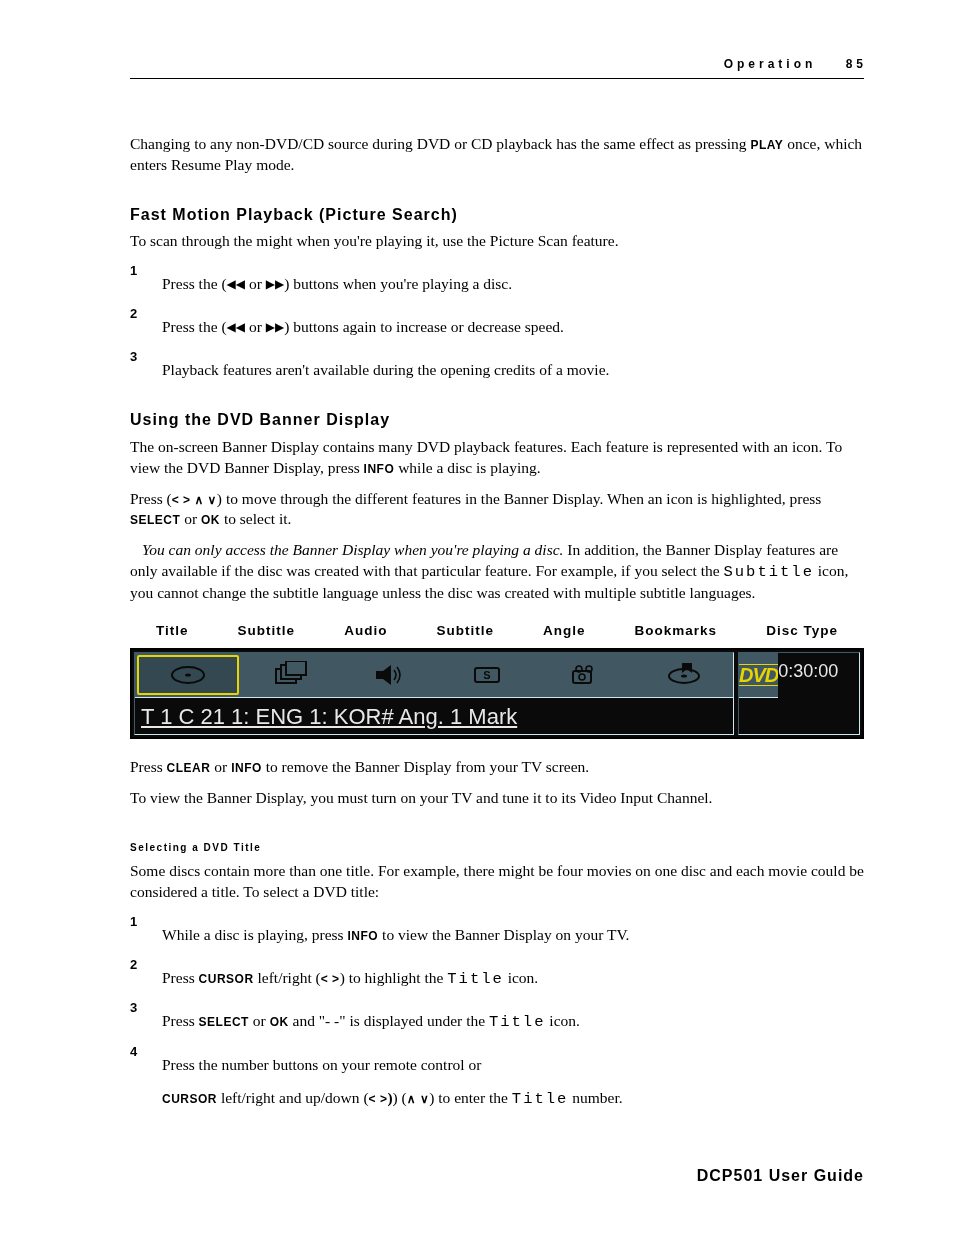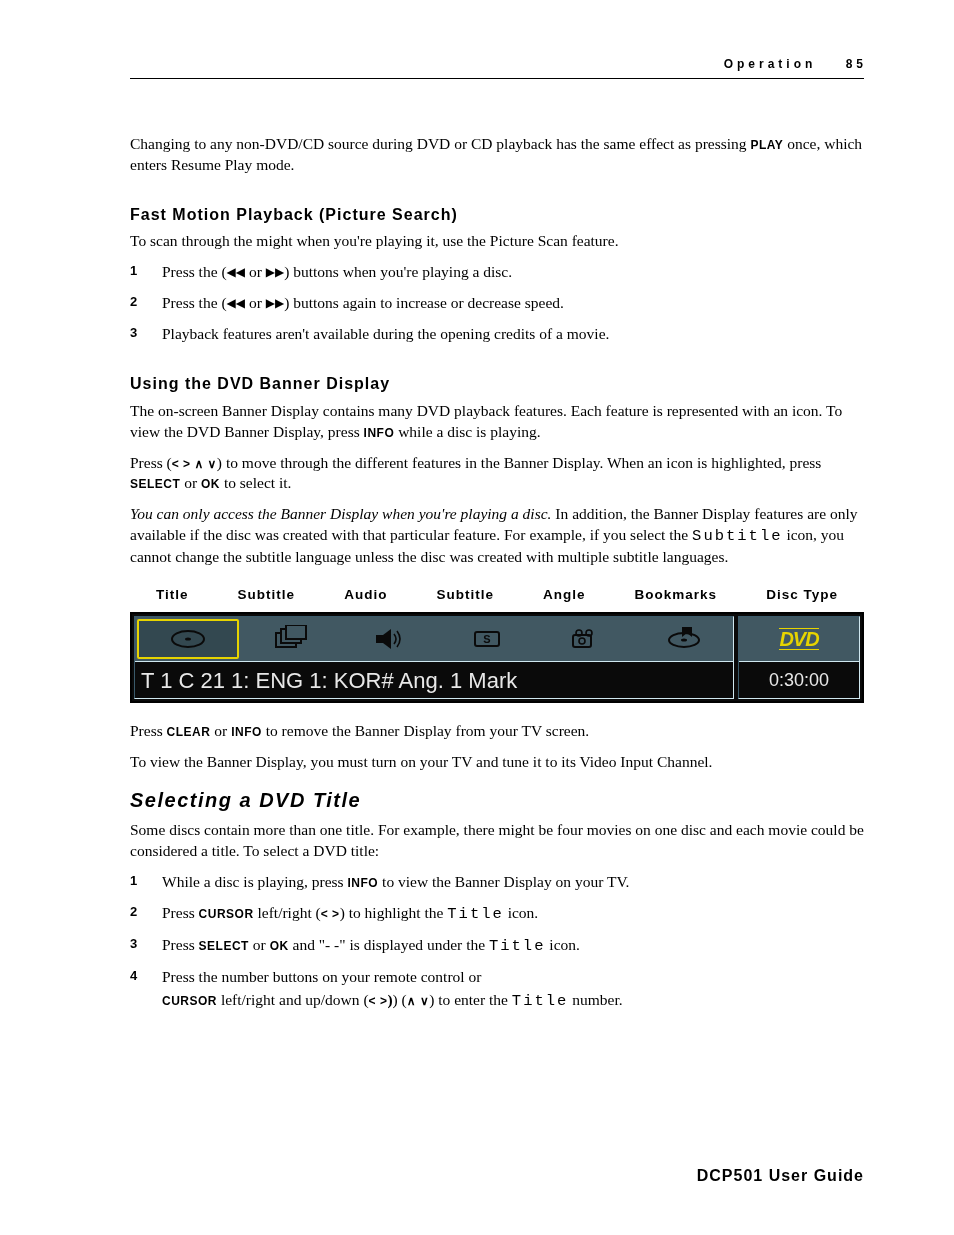--- a/index.html
+++ b/index.html
@@ -34,24 +34,23 @@
   h2.section {
     font-family: Arial, Helvetica, sans-serif;
     font-weight: bold;
     font-size: 16px;
     letter-spacing: 1px;
     margin: 28px 0 6px 0;
   }
   h3.subsection {
     font-family: Arial, Helvetica, sans-serif;
     font-weight: bold;
-    font-size: 20px;
+    font-size: 10px;
     letter-spacing: 1.5px;
-    margin: 14px 0 6px 0;
-    font-style: italic;
+    margin: 32px 0 6px 0;
   }
   .small-caps {
     font-family: Arial, Helvetica, sans-serif;
     font-weight: bold;
     font-size: 12px;
     letter-spacing: 0.5px;
   }
   .ui-label {
     font-family: 'Courier New', monospace;
     letter-spacing: 2px;
@@ -68,23 +67,23 @@
   ol.steps > li > .num {
     font-family: Arial, Helvetica, sans-serif;
     font-weight: bold;
     font-size: 13px;
     width: 32px;
     flex: 0 0 32px;
   }
   ol.steps > li > .body {
     flex: 1;
   }
-  ol.steps > li > .body p { margin: 0 0 16px 0; }
+  ol.steps > li > .body p { margin: 12px 0 16px 0; }
   ol.steps > li > .body p:last-child { margin-bottom: 0; }
-  .italic { font-style: italic; }
+  .italic { font-style: italic; margin-left: 12px; }
   .banner-labels {
     display: flex;
     justify-content: space-between;
     font-family: Arial, Helvetica, sans-serif;
     font-weight: bold;
     font-size: 13.5px;
     letter-spacing: 1px;
     margin: 18px 26px 8px 26px;
   }
   
@@ -103,21 +102,20 @@
     flex: 1;
     display: flex;
     flex-direction: column;
     border: 1px solid #3a5a6a;
     border-right-color: #cfe7ef;
     border-bottom-color: #cfe7ef;
   }
   .banner-side {
     width: 120px;
     display: flex;
-    flex-direction: column;
     border: 1px solid #3a5a6a;
     border-right-color: #cfe7ef;
     border-bottom-color: #cfe7ef;
     text-align: right;
   }
   .icon-row {
     display: flex;
     background: #415862;
     height: 44px;
     align-items: center;
@@ -141,21 +139,21 @@
     display: flex;
     background: #0a0a0a;
     color: #e8e8e8;
     font-family: Arial, Helvetica, sans-serif;
     font-size: 22px;
     height: 36px;
     align-items: center;
     padding: 0 6px;
     justify-content: space-between;
   }
-  .text-row span { white-space: nowrap; }
+  .text-row span { white-space: nowrap; text-decoration: underline; }
   .dvd-logo {
     background: #415862;
     height: 44px;
     display: flex;
     align-items: center;
     justify-content: center;
     border-bottom: 1px solid #cfe7ef;
   }
   .dvd-logo span {
     color: #e7d400;

